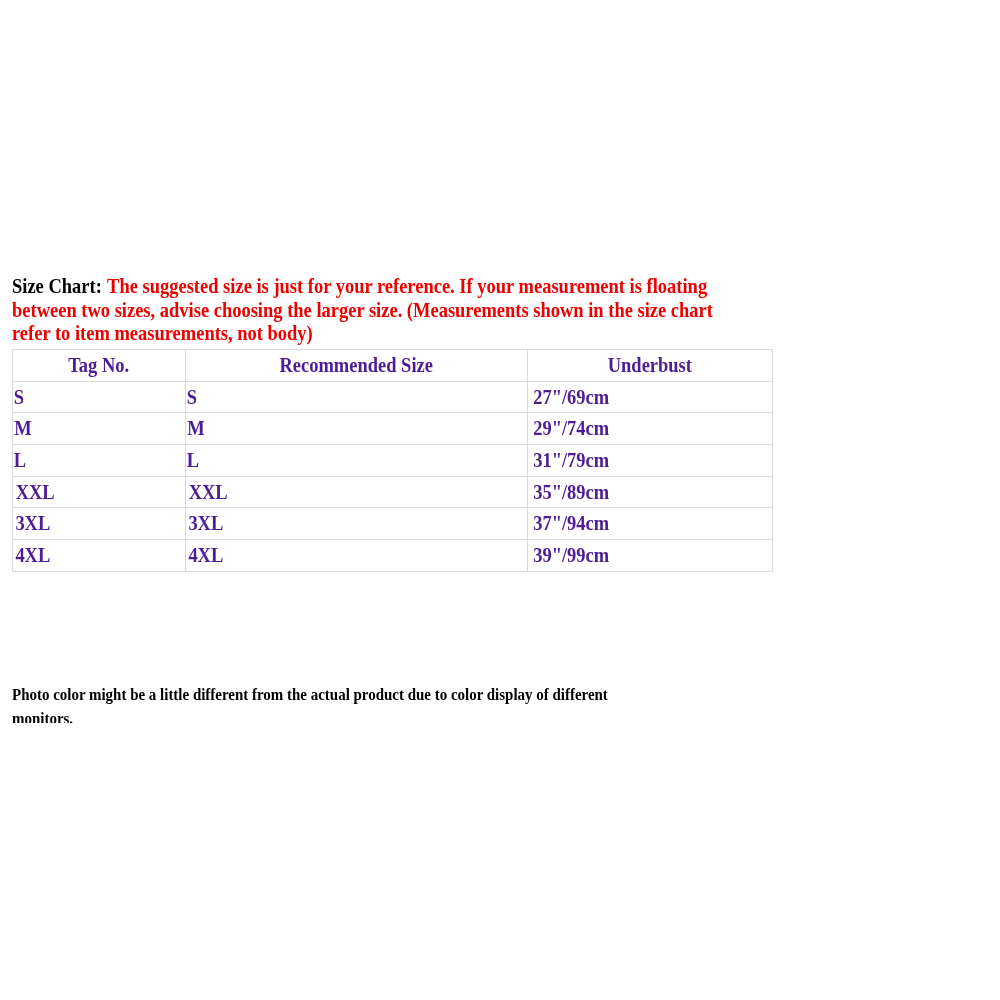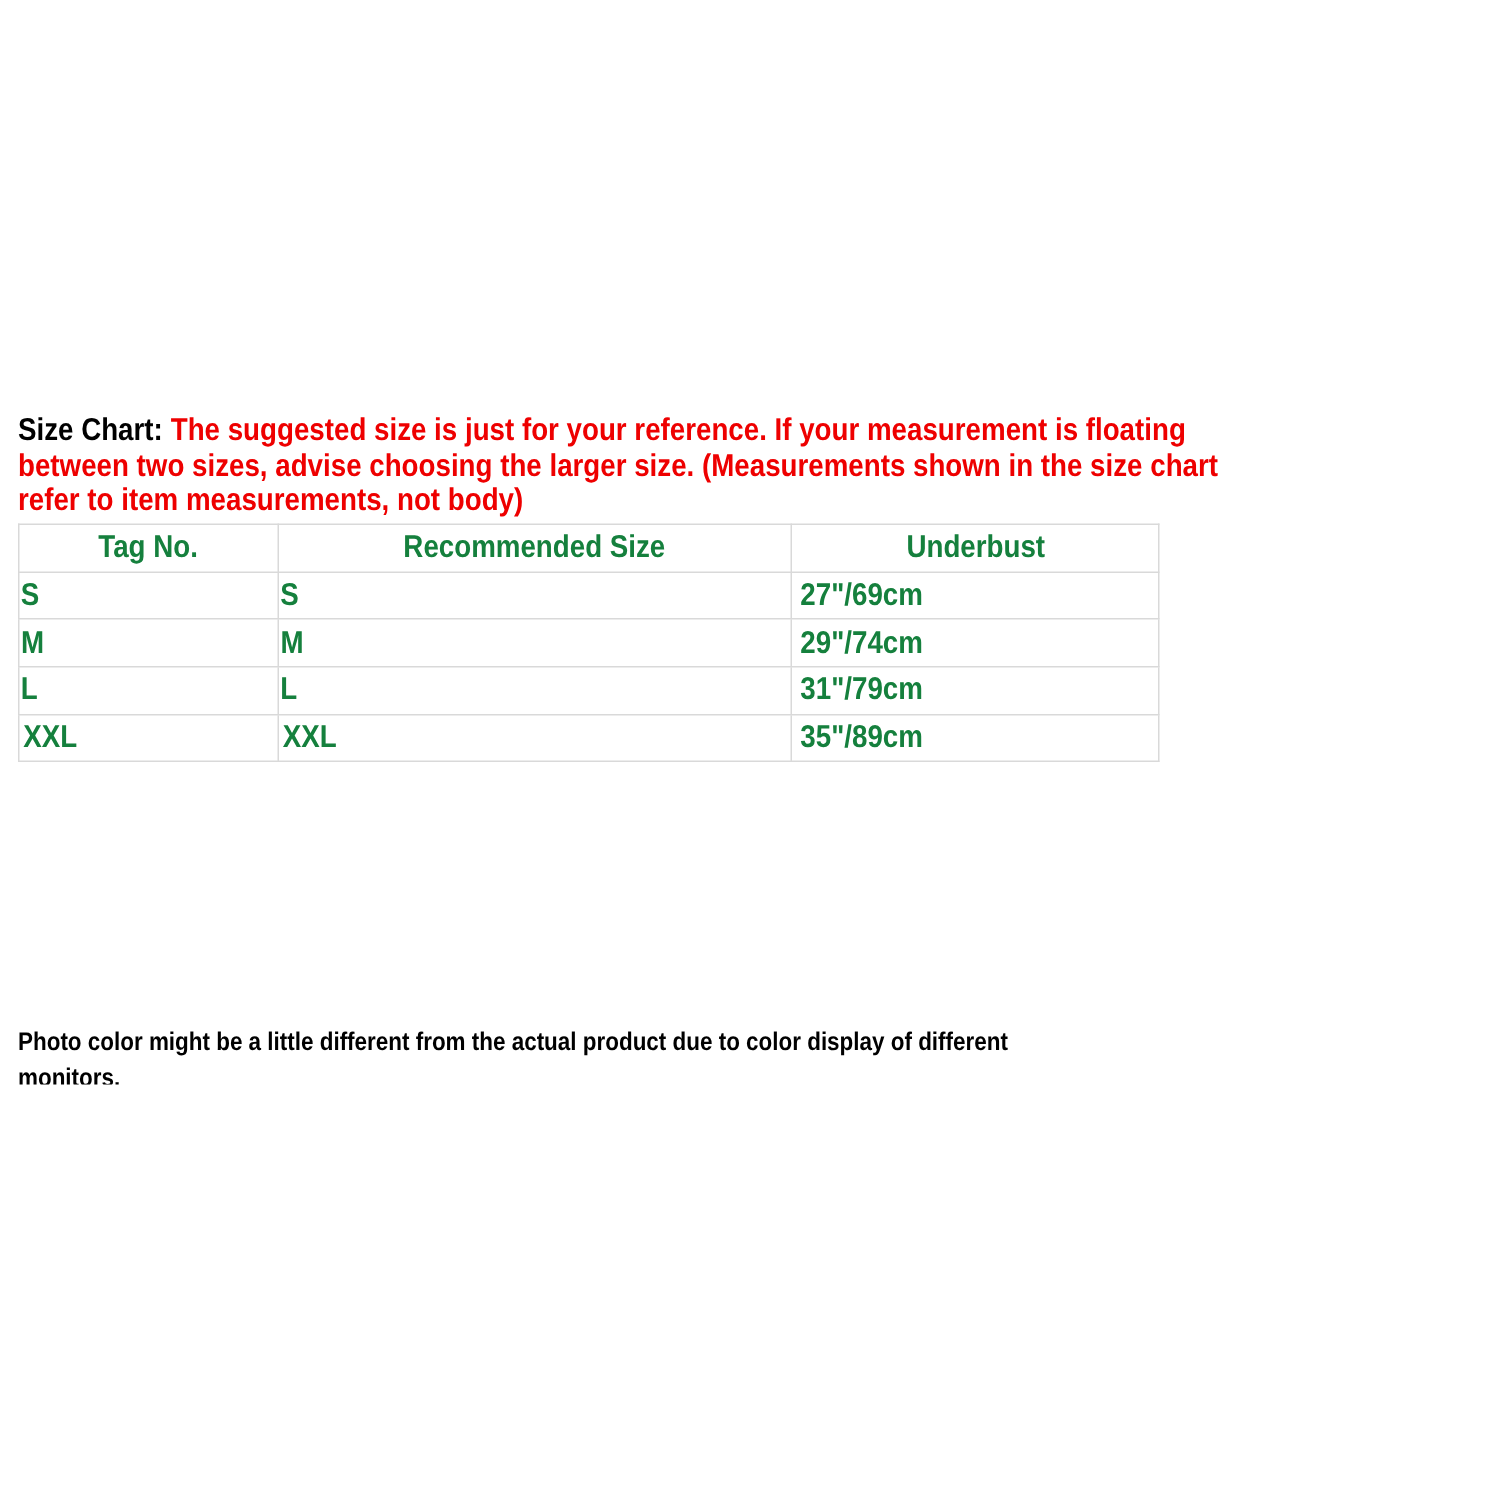--- a/index.html
+++ b/index.html
@@ -2,21 +2,21 @@
 <html><head>
 <meta charset="utf-8">
 <style>
   html, body { margin: 0; padding: 0; background: #ffffff; }
   .canvas {
     position: relative;
     width: 1000px;
     height: 876px;
     background: #ffffff;
     overflow: hidden;
-    font-family: Liberation Sans, sans-serif;
+    font-family: Liberation Serif, serif;
     font-weight: bold;
     color: #000000;
   }
   .clip {
     position: absolute;
     top: 0; left: 0;
     width: 1000px;
     height: 723px;   
     overflow: hidden;
   }
@@ -43,21 +43,21 @@
     table-layout: fixed;
   }
   .size-table th, .size-table td {
     border: 1px solid #d9d9d9;
     background: #ffffff;
     height: 30.7px;
     padding: 0;
     vertical-align: middle;
     font-size: 21px;
     font-weight: bold;
-    color: #15803d;
+    color: #4c1d95;
   }
   .cond {
     display: inline-block;
     transform: scaleX(0.88);
     transform-origin: 50% 50%;
     white-space: nowrap;
   }
   .tips1 {
     position: absolute;
     left: 12px;
@@ -114,20 +114,30 @@
           <tr>
             <td><span class="cond">L</span></td>
             <td><span class="cond">L</span></td>
             <td><span class="cond">31"/79cm</span></td>
           </tr>
           <tr>
             <td><span class="cond">XXL</span></td>
             <td><span class="cond">XXL</span></td>
             <td><span class="cond">35"/89cm</span></td>
           </tr>
+          <tr>
+            <td><span class="cond">3XL</span></td>
+            <td><span class="cond">3XL</span></td>
+            <td><span class="cond">37"/94cm</span></td>
+          </tr>
+          <tr>
+            <td><span class="cond">4XL</span></td>
+            <td><span class="cond">4XL</span></td>
+            <td><span class="cond">39"/99cm</span></td>
+          </tr>
         </tbody>
     </table>
 
 
     <div class="tips2">
       <div class="line">Photo color might be a little different from the actual product due to color display of different</div>
       <div class="line">monitors.</div>
     </div>
 
   </div>

